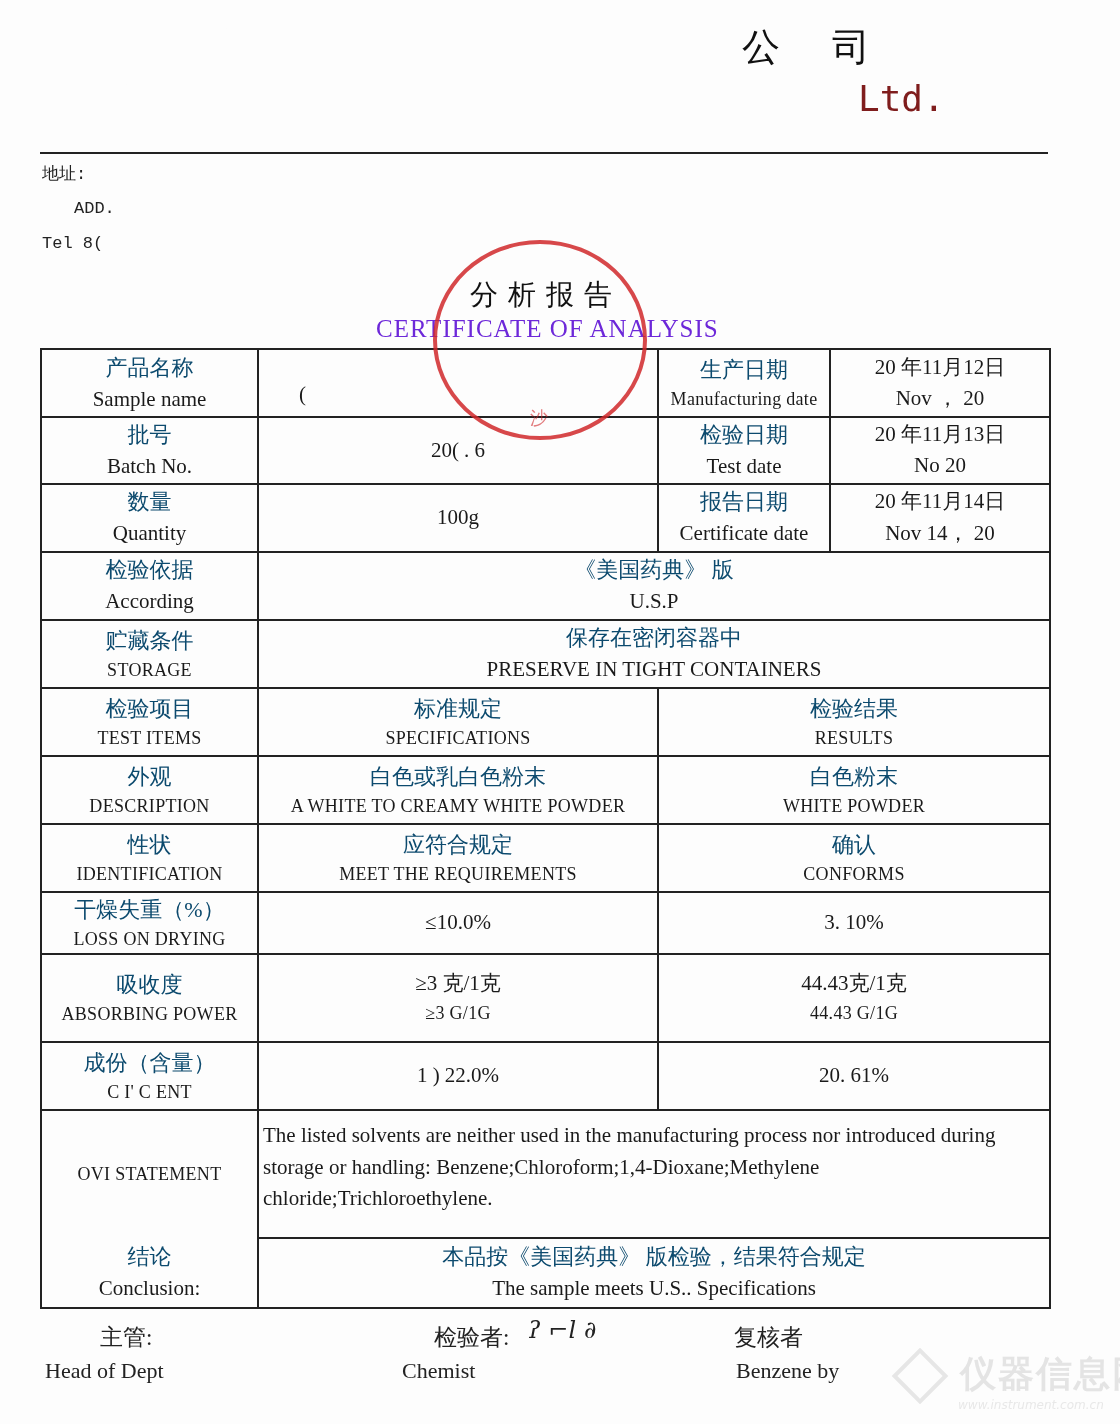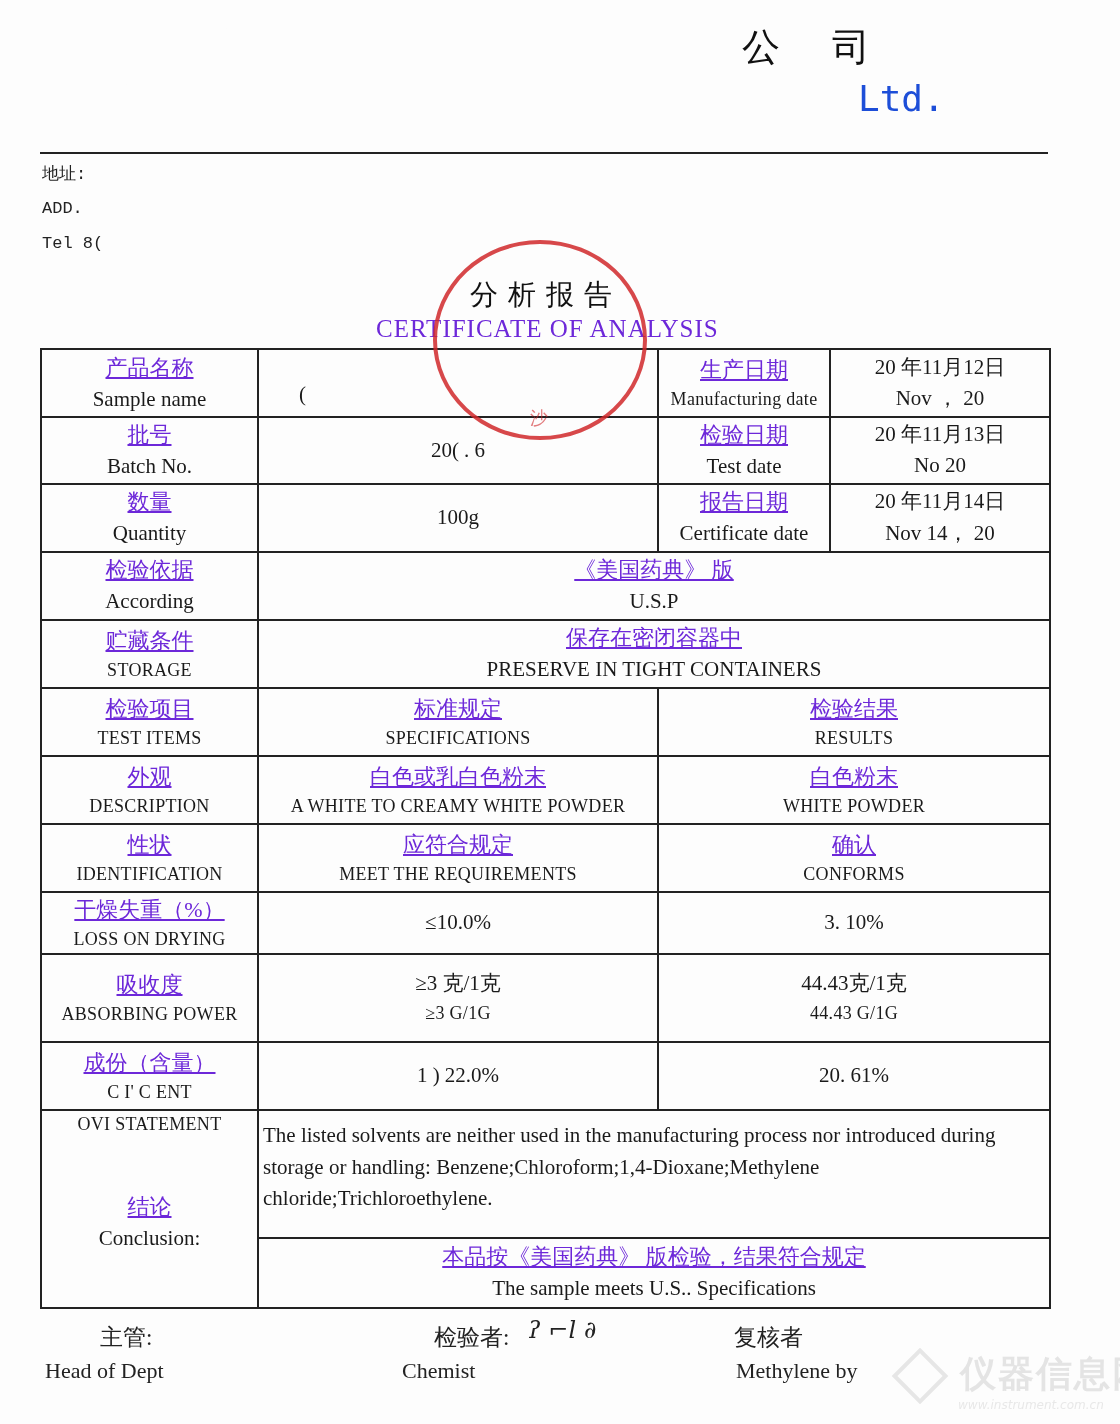--- a/index.html
+++ b/index.html
@@ -1,34 +1,34 @@
 <!DOCTYPE html>
 <html><head>
   <meta charset="utf-8">
   <style>
     * { box-sizing: border-box; margin: 0; padding: 0; }
     html, body { width: 1120px; height: 1424px; background: #fdfdfd; overflow: hidden; }
     body { position: relative; font-family: "Liberation Serif", "DejaVu Serif", serif; color: #1a1a1a; }
 
     .company-cn { position: absolute; left: 742px; top: 22px; font-family: "DejaVu Sans", sans-serif; font-size: 38px; letter-spacing: 20px; color: #111; }
-    .company-en { position: absolute; left: 858px; top: 78px; font-family: "DejaVu Sans Mono", monospace; font-size: 36px; color: #1d4ed8; }
+    .company-en { position: absolute; left: 858px; top: 78px; font-family: "DejaVu Sans Mono", monospace; font-size: 36px; color: #7f1d1d; }
     .redact { position: absolute; background: #fdfdfd; border-radius: 40px; }
 
     .header-rule { position: absolute; left: 40px; top: 152px; width: 1008px; height: 2px; background: #222; }
     .addr-line { position: absolute; left: 42px; font-family: "Liberation Mono", monospace; font-size: 17px; color: #222; }
 
     .title-cn { position: absolute; left: 470px; top: 276px; font-size: 28px; letter-spacing: 10px; color: #111; }
     .title-en { position: absolute; left: 376px; top: 315px; font-size: 25px; letter-spacing: 1px; color: #6d28d9; }
 
     .stamp { position: absolute; left: 433px; top: 240px; width: 214px; height: 200px; border: 4px solid #d0282a; border-radius: 50%; opacity: 0.85; pointer-events: none; }
     .stamp-text { position: absolute; font-size: 18px; color: #d0282a; opacity: 0.6; }
 
     table.coa { position: absolute; left: 40px; top: 348px; width: 1009px; border-collapse: collapse; table-layout: fixed; }
     table.coa td { border: 2px solid #222; text-align: center; vertical-align: middle; font-size: 21px; line-height: 1.5; padding: 0 4px; color: #1a1a1a; }
-    .cn { display: block; font-size: 22px; color: #6d28d9; text-decoration: underline; }
+    .cn { display: block; font-size: 22px; color: #0c4a6e; }
     .en { display: block; }
     .en-sm { display: block; font-size: 18px; letter-spacing: 0.3px; }
     .ovi-text { text-align: left !important; font-size: 21px; line-height: 1.52; padding: 6px 4px 18px !important; }
 
     .sig { position: absolute; font-size: 22px; color: #222; }
     .sig-cn { font-size: 23px; margin-left: 24px; }
 
     .watermark { position: absolute; left: 900px; top: 1350px; color: #e3e3e3; font-family: "DejaVu Sans", sans-serif; }
     .watermark .wm-logo { position: absolute; left: 0; top: 6px; width: 40px; height: 40px; border: 4px solid #e6e6e6; transform: rotate(45deg); }
     .watermark .wm-cn { position: absolute; left: 60px; top: 0; font-size: 36px; font-weight: bold; letter-spacing: 2px; color: #e4e4e4; white-space: nowrap; }
@@ -36,21 +36,21 @@
   </style>
 </head>
 <body>
 
 <div class="redact" style="left:220px;top:18px;width:510px;height:56px;"></div>
 <div class="company-cn">公 司</div>
 <div class="redact" style="left:120px;top:74px;width:700px;height:56px;"></div>
 <div class="company-en">Ltd.</div>
 <div class="header-rule"></div>
 <div class="addr-line" style="top:162px;">地址:</div>
-<div class="addr-line" style="top:199px;">ADD.</div>
+<div class="addr-line" style="top:199px;margin-left:32px;">ADD.</div>
 <div class="addr-line" style="top:234px;">Tel 8(</div>
 
 <div class="title-cn">分析报告</div>
 <div class="title-en">CERTIFICATE OF ANALYSIS</div>
 
 <table class="coa">
   <colgroup>
     <col style="width:217px">
     <col style="width:400px">
     <col style="width:172px">
@@ -188,21 +188,21 @@
   </tr>
   <tr style="height:68px">
     <td>
           <span class="cn">成份（含量）</span>
           <span class="en-sm">C   I'   C   ENT</span>
         </td>
     <td>1  )  22.0%</td>
     <td colspan="2">20. 61%</td>
   </tr>
   <tr style="height:128px">
-    <td rowspan="2" style="vertical-align:top;">
+    <td rowspan="2" style="vertical-align:top;padding-top:50px;">
       <span class="en-sm" style="margin-bottom:52px;">OVI STATEMENT</span>
       <span class="cn">结论</span>
       <span class="en">Conclusion:</span>
     </td>
     <td colspan="3" class="ovi-text">The listed solvents are neither used in the manufacturing process nor introduced during storage or handling: Benzene;Chloroform;1,4-Dioxane;Methylene chloride;Trichloroethylene.</td>
   </tr>
   <tr style="height:70px">
     <td colspan="3">
           <span class="cn">本品按《美国药典》 版检验，结果符合规定</span>
           <span class="en">The sample meets  U.S..    Specifications</span>
@@ -213,19 +213,19 @@
 
 <div class="stamp"></div>
 <div class="stamp-text" style="left:530px;top:406px;">沙</div>
 
 <div class="sig sig-cn" style="left:76px;top:1322px;">主管:</div>
 <div class="sig" style="left:45px;top:1358px;">Head of  Dept</div>
 <div class="sig sig-cn" style="left:410px;top:1322px;">检验者:</div>
 <div class="sig" style="left:402px;top:1358px;">Chemist</div>
 <div class="sig" style="left:528px;top:1316px;font-family:'DejaVu Serif',serif;font-style:italic;font-size:24px;">ʔ ⌐l ∂</div>
 <div class="sig sig-cn" style="left:710px;top:1322px;">复核者</div>
-<div class="sig" style="left:736px;top:1358px;">Methylene  by</div>
+<div class="sig" style="left:736px;top:1358px;">Benzene  by</div>
 
 <div class="watermark">
   <div class="wm-logo"></div>
   <div class="wm-cn">仪器信息网</div>
   <div class="wm-url">www.instrument.com.cn</div>
 </div>
 
 </body></html>

